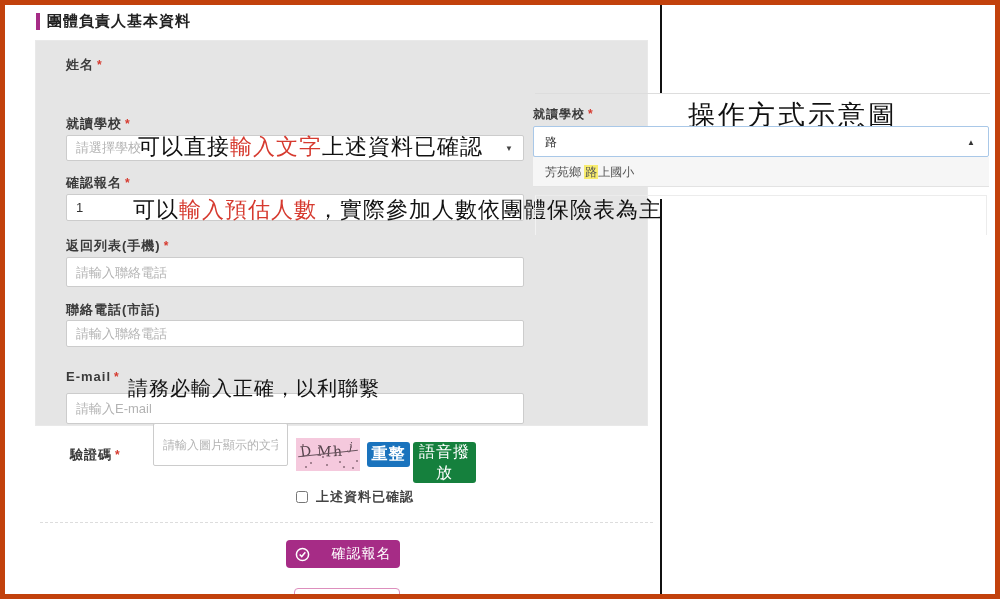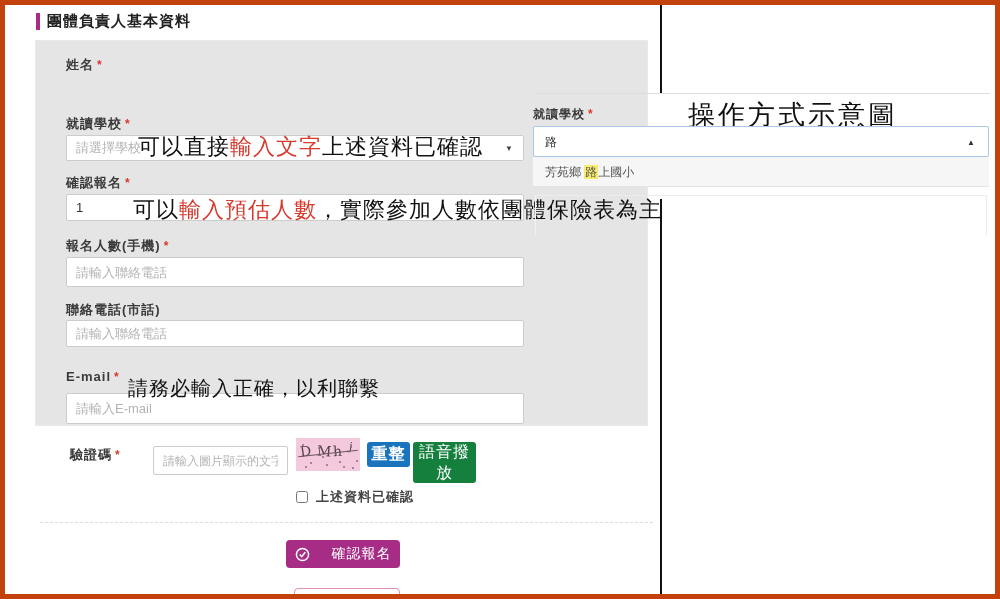--- a/index.html
+++ b/index.html
@@ -37,21 +37,21 @@
     position:absolute; font-family:"DejaVu Serif", serif;
     font-size:22px; color:#111; white-space:nowrap; letter-spacing:1px;
     pointer-events:none;
   }
   .ann .red { color:#d63a2f; }
   .ann-email { font-size:20px; }
   .overlay-title { font-size:27px; letter-spacing:3px; }
 
   
   .captcha-label { left:65px; top:441px; font-size:13px; font-weight:bold; color:#3a3a3a; letter-spacing:1px; }
-  .captcha-input { left:148px; top:441px; width:135px; height:29px; font-size:12px; }
+  .captcha-input { left:148px; top:418px; width:135px; height:43px; font-size:12px; }
   .captcha-img {
     left:291px; top:433px; width:64px; height:33px;
     background:#f5c9dd; overflow:hidden;
   }
   .captcha-chars { position:absolute; left:4px; top:5px; width:100%; font-family:"DejaVu Serif", serif; font-size:14px; color:#53424a; }
   .captcha-chars span { display:inline-block; }
   .cc1 { transform:rotate(-8deg); }
   .cc2 { margin-left:6px; transform:rotate(4deg); }
   .cc3 { margin-left:1px; transform:rotate(-3deg); }
   .cc4 { margin-left:7px; font-size:11px; transform:translateY(-6px) rotate(10deg); }
@@ -121,21 +121,21 @@
 
     <div class="f-label" style="top:74px;"><span>就讀學校</span><span class="req">*</span></div>
     <div class="select-box" style="top:94px; height:26px;">
       <span class="select-ph">請選擇學校</span>
       <span class="select-caret">▼</span>
     </div>
 
     <div class="f-label" style="top:133px;"><span>確認報名</span><span class="req">*</span></div>
     <input class="f-input" style="top: 153px; height: 27px;" value="1">
 
-    <div class="f-label" style="top:196px;"><span>報名人數(手機)</span><span class="req">*</span></div>
+    <div class="f-label" style="top:196px;"><span>返回列表(手機)</span><span class="req">*</span></div>
     <input class="f-input" style="top: 216px; height: 30px;" placeholder="請輸入聯絡電話">
 
     <div class="f-label" style="top:260px;"><span>聯絡電話(市話)</span></div>
     <input class="f-input" style="top: 279px; height: 27px;" placeholder="請輸入聯絡電話">
 
     <div class="f-label" style="top:316px;margin-top:12px;"><span>E-mail</span><span class="req">*</span></div>
     <input class="f-input" style="top: 352px; height: 31px;" placeholder="請輸入E-mail">
   </div>
 
   <div class="ann" style="left:133px; top:127px;"><span>可以直接</span><span class="red">輸入文字</span><span>上述資料已確認</span></div>

